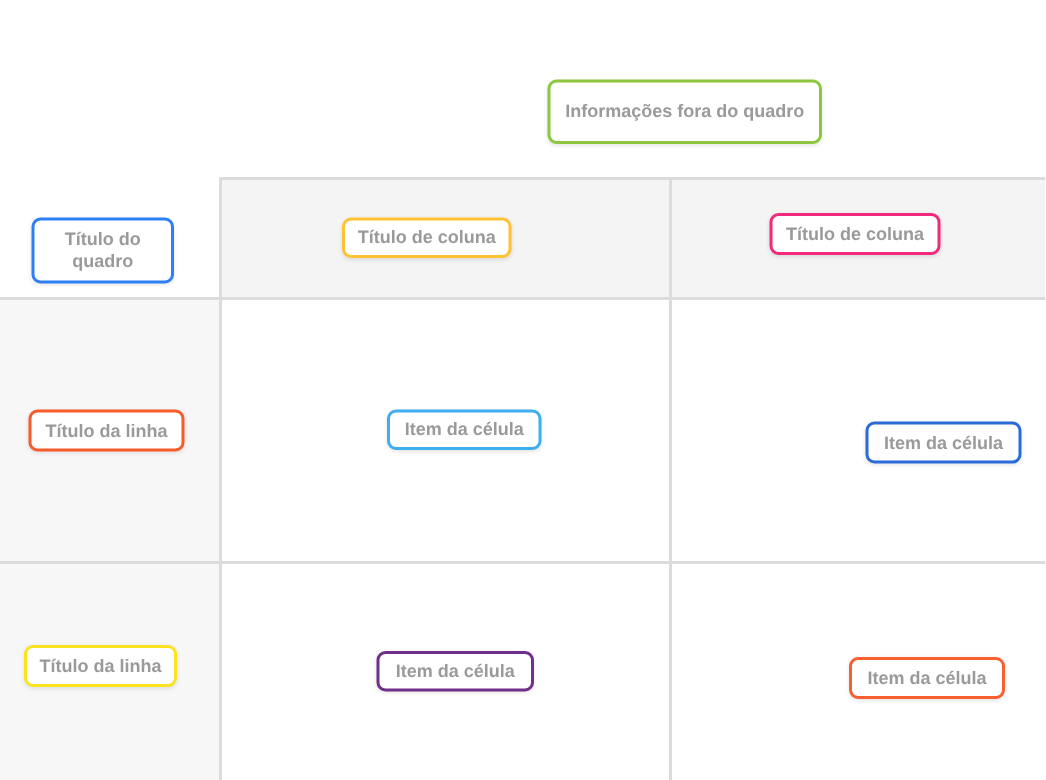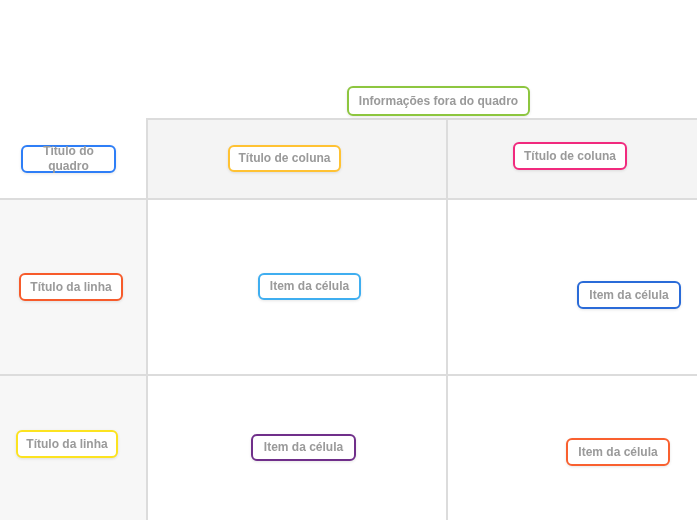--- a/index.html
+++ b/index.html
@@ -31,22 +31,22 @@
     box-shadow: 0 1px 3px rgba(0,0,0,0.10);
   }
   
   .header-band   { left: 147px; top: 119px; width: 550px; height: 80px; }
   .rowhead-col   { left: 0;     top: 199px; width: 147px; height: 321px; }
   .hline-top     { left: 146px; top: 118px; width: 551px; height: 2px; }
   .hline-mid1    { left: 0;     top: 198px; width: 697px; height: 2px; }
   .hline-mid2    { left: 0;     top: 374px; width: 697px; height: 2px; }
   .vline-1       { left: 146px; top: 118px; width: 2px;  height: 402px; }
   .vline-2       { left: 446px; top: 118px; width: 2px;  height: 402px; }
-  .outside-note  { left: 347px; top: 53px;  width: 183px; height: 30px; margin-top: 33px; }
-  .board-title   { left: 21px;  top: 145px; width: 95px;  height: 28px; }
+  .outside-note  { left: 365px; top: 53px;  width: 183px; height: 43px; }
+  .board-title   { left: 21px;  top: 145px; width: 95px;  height: 44px; }
   .col-title-1   { left: 228px; top: 145px; width: 113px; height: 27px; }
   .col-title-2   { left: 513px; top: 142px; width: 114px; height: 28px; }
   .row-title-1   { left: 19px;  top: 273px; width: 104px; height: 28px; }
   .row-title-2   { left: 16px;  top: 430px; width: 102px; height: 28px; }
   .cell-r1c1     { left: 258px; top: 273px; width: 103px; height: 27px; }
   .cell-r1c2     { left: 577px; top: 281px; width: 104px; height: 28px; }
   .cell-r2c1     { left: 251px; top: 434px; width: 105px; height: 27px; }
   .cell-r2c2     { left: 566px; top: 438px; width: 104px; height: 28px; }
 </style>
 </head>

